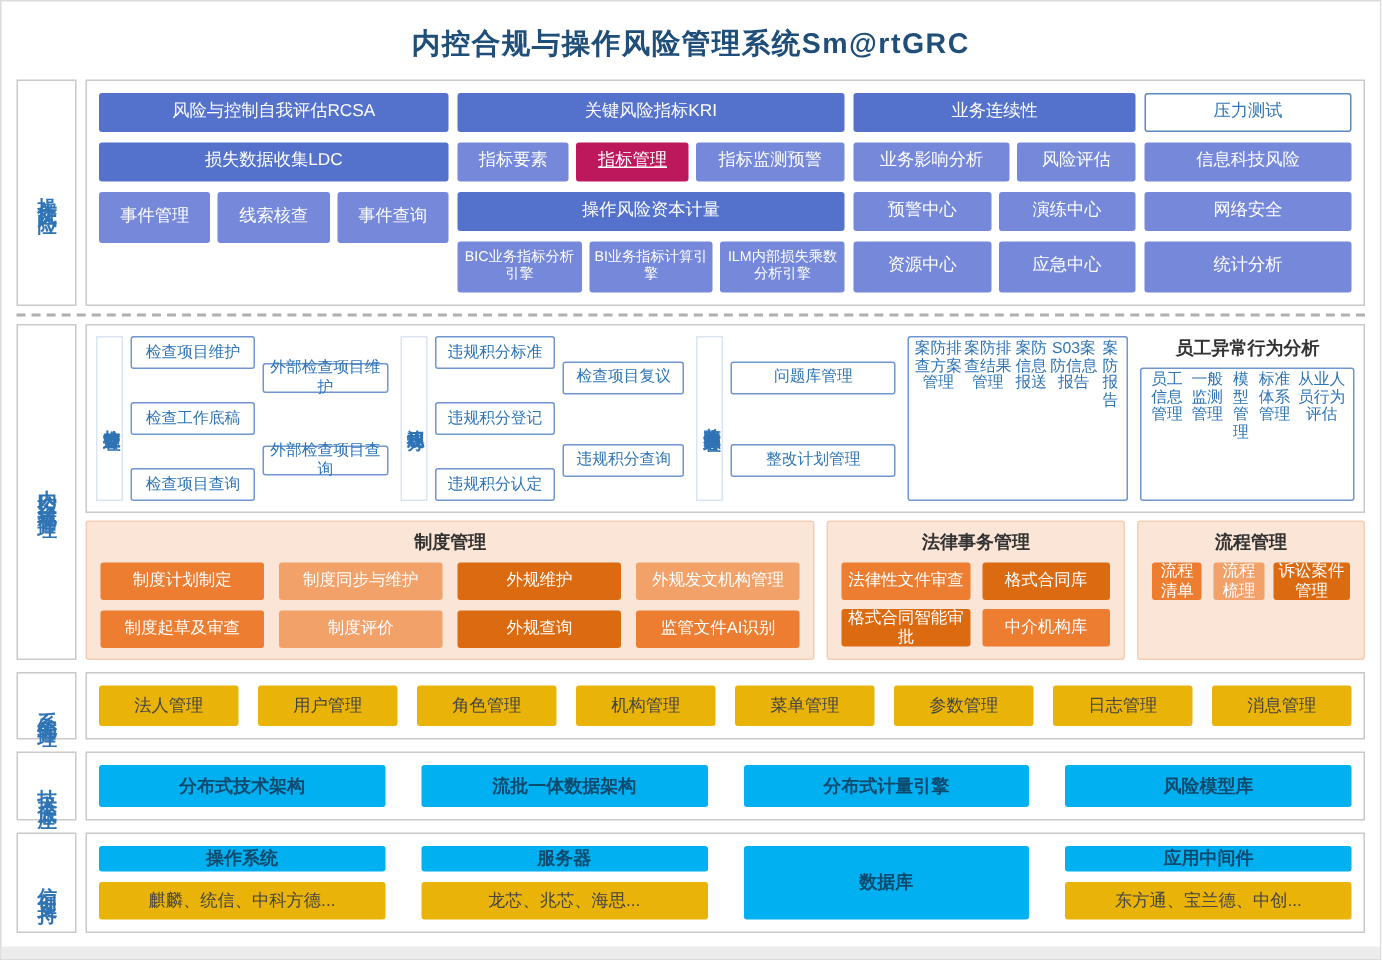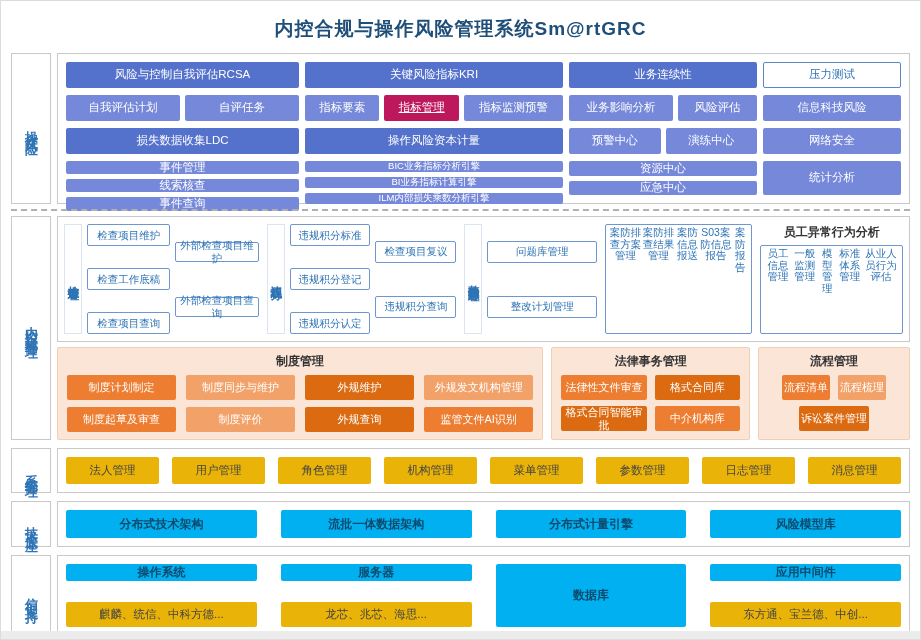--- a/index.html
+++ b/index.html
@@ -18,21 +18,21 @@
   .box { display:flex; align-items:center; justify-content:center; text-align:center; color:#fff; border-radius:2px; font-size:11.5px; line-height:1.15; flex:1; padding:0 2px; }
   .b1 { background:#5472cb; }
   .b2 { background:#7588da; }
   .b3 { background:#be185d; text-decoration:underline; }
   .outline-blue { background:#fff; border:1px solid #5b87c5; color:#2e74b5; }
   .small { font-size:9.5px; }
 
   .opr { display:flex; gap:6px; }
   .opr-col { display:flex; flex-direction:column; gap:7px; }
   .opr-row { display:flex; gap:5px; height:26px; }
-  .opr-row.tall { height:34px;flex-direction:column; }
+  .opr-row.tall { height:34px; }
 
   
   .comp { flex:1; display:flex; flex-direction:column; gap:5px; }
   .comp-top { border:1px solid #c9c9c9; padding:7px 6px; display:flex; gap:8px; height:126px; background:#fff; }
   .grp { display:flex; gap:5px; }
   .grp.col { flex-direction:column; gap:4px; }
   .vlabel { flex:0 0 18px; border:1px solid #dbe5f1; display:flex; align-items:center; justify-content:center; }
   .vlabel span { writing-mode:vertical-rl; text-orientation:upright; color:#2e74b5; font-weight:bold; font-size:11.5px; letter-spacing:1px; }
   .vcol { flex:1; display:flex; flex-direction:column; justify-content:space-between; }
   .vcol.around { justify-content:space-around; }
@@ -42,41 +42,41 @@
   .grp-title { text-align:center; font-weight:bold; font-size:12px; color:#333; }
   .list-box { flex:1; border:1px solid #6f96cf; border-radius:2px; display:flex; justify-content:space-around; padding:2px 3px; }
   .list-box div { color:#2e74b5; font-size:10.5px; text-align:center; line-height:1.1; }
 
   
   .comp-bottom { display:flex; gap:8px; }
   .ogrp { background:#fbe5d6; border:1px solid #f2cfb4; border-radius:2px; padding:5px 9px 7px; }
   .ogrp-title { text-align:center; font-weight:bold; font-size:12px; color:#333; margin-bottom:5px; }
   .policy-grid { display:grid; grid-template-columns:repeat(4,1fr); gap:7px 10px; }
   .legal-grid { display:grid; grid-template-columns:1fr 1fr; gap:6px 8px; }
-  .process { display:flex; flex-direction:column; gap:6px;align-items:center; }
+  .process { display:flex; flex-direction:row; gap:6px; }
   .process-row { display:flex; gap:8px; }
   .process-row .obx { flex:1; }
   .obx { display:flex; align-items:center; justify-content:center; color:#fff; font-size:11px; text-align:center; border-radius:2px; height:25px; line-height:1.1; padding:0 2px; }
   .legal-grid .obx { height:25px; }
   .legal-grid .obx.two { height:25px; }
   .o-mid { background:#ed7d31; }
   .o-light { background:#f2a169; }
   .o-dark { background:#dc6a10; }
 
   
   .sys { display:flex; gap:13px; align-items:center; }
   .pink { background:#eab308; color:#444; font-size:11.5px; height:27px; flex:1; display:flex; align-items:center; justify-content:center; border-radius:2px; text-align:center; }
 
   
   .tech { display:flex; gap:24px; align-items:center; }
   .cyan { background:#00b0f0; color:#0c4a6e; font-weight:bold; font-size:12px; height:28px; flex:1; display:flex; align-items:center; justify-content:center; border-radius:2px; }
 
   
   .xc { display:flex; gap:24px; }
-  .xc-col { flex:1; display:flex; flex-direction:column; gap:21px; }
+  .xc-col { flex:1; display:flex; flex-direction:column; gap:7px; }
   .xc-col .cyan { height:25px; }
   .xc-col .pink { height:25px; flex:none; }
 </style>
 </head>
 <body>
 
 <div class="page">
   <div class="title">内控合规与操作风险管理系统Sm@rtGRC</div>
 
   <div class="rows">
@@ -84,24 +84,20 @@
     <section class="sec">
       <div class="side">
           <span>操作风险</span>
         </div>
       <div class="body opr">
 
         <div class="opr-col" style="flex:233">
           <div class="opr-row">
               <div class="box b1">风险与控制自我评估RCSA</div>
             </div>
-          <div class="opr-row">
-            <div class="box b2">自我评估计划</div>
-            <div class="box b2">自评任务</div>
-          </div>
           <div class="opr-row">
               <div class="box b1">损失数据收集LDC</div>
             </div>
           <div class="opr-row tall">
             <div class="box b2">事件管理</div>
             <div class="box b2">线索核查</div>
             <div class="box b2">事件查询</div>
           </div>
         </div>
 

